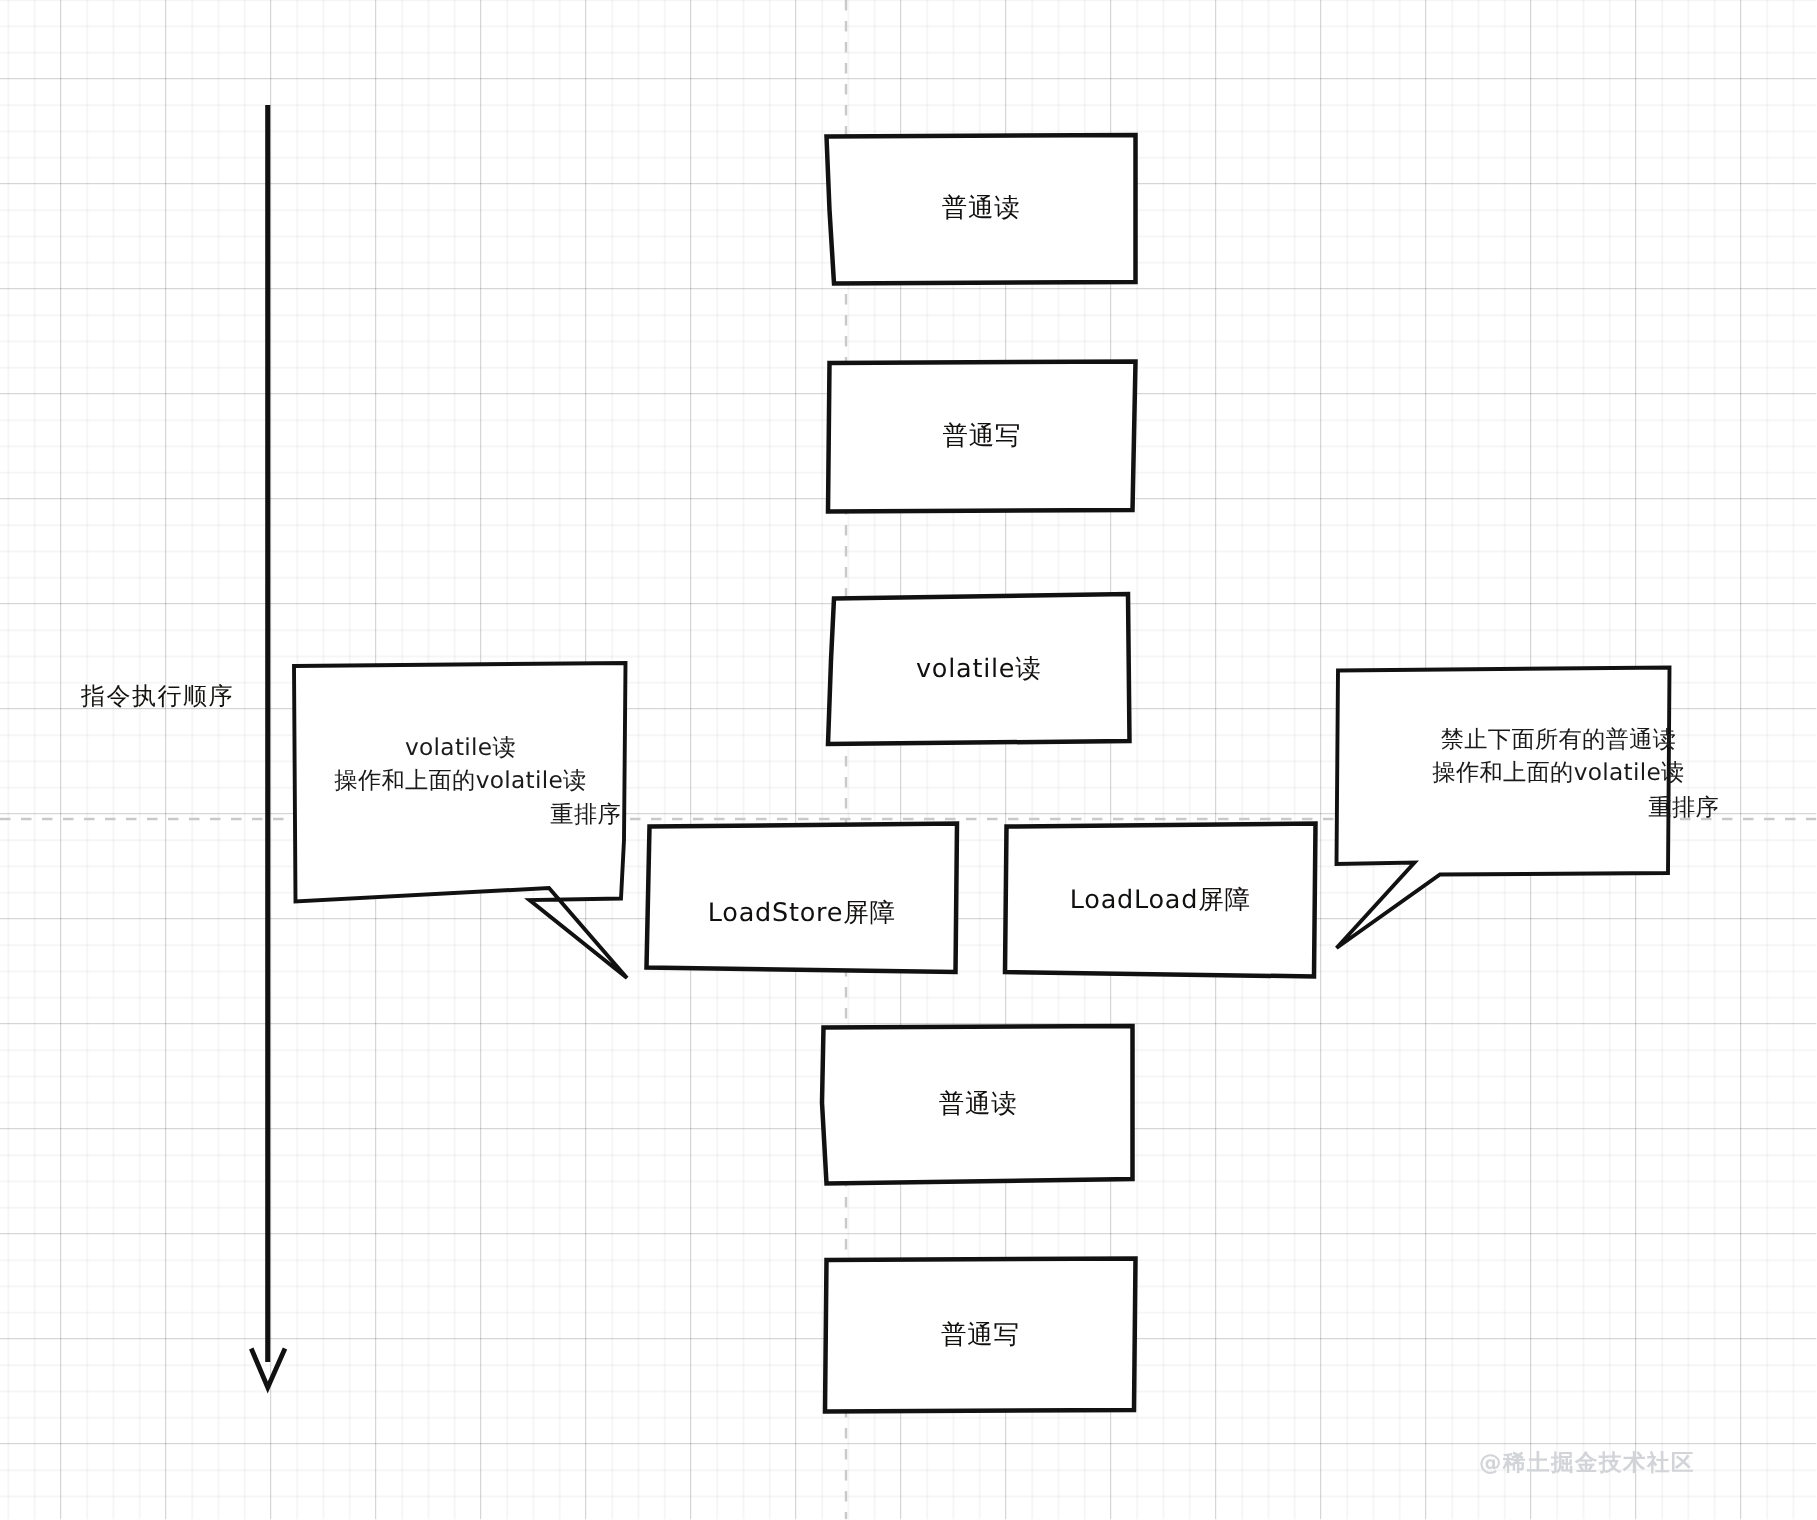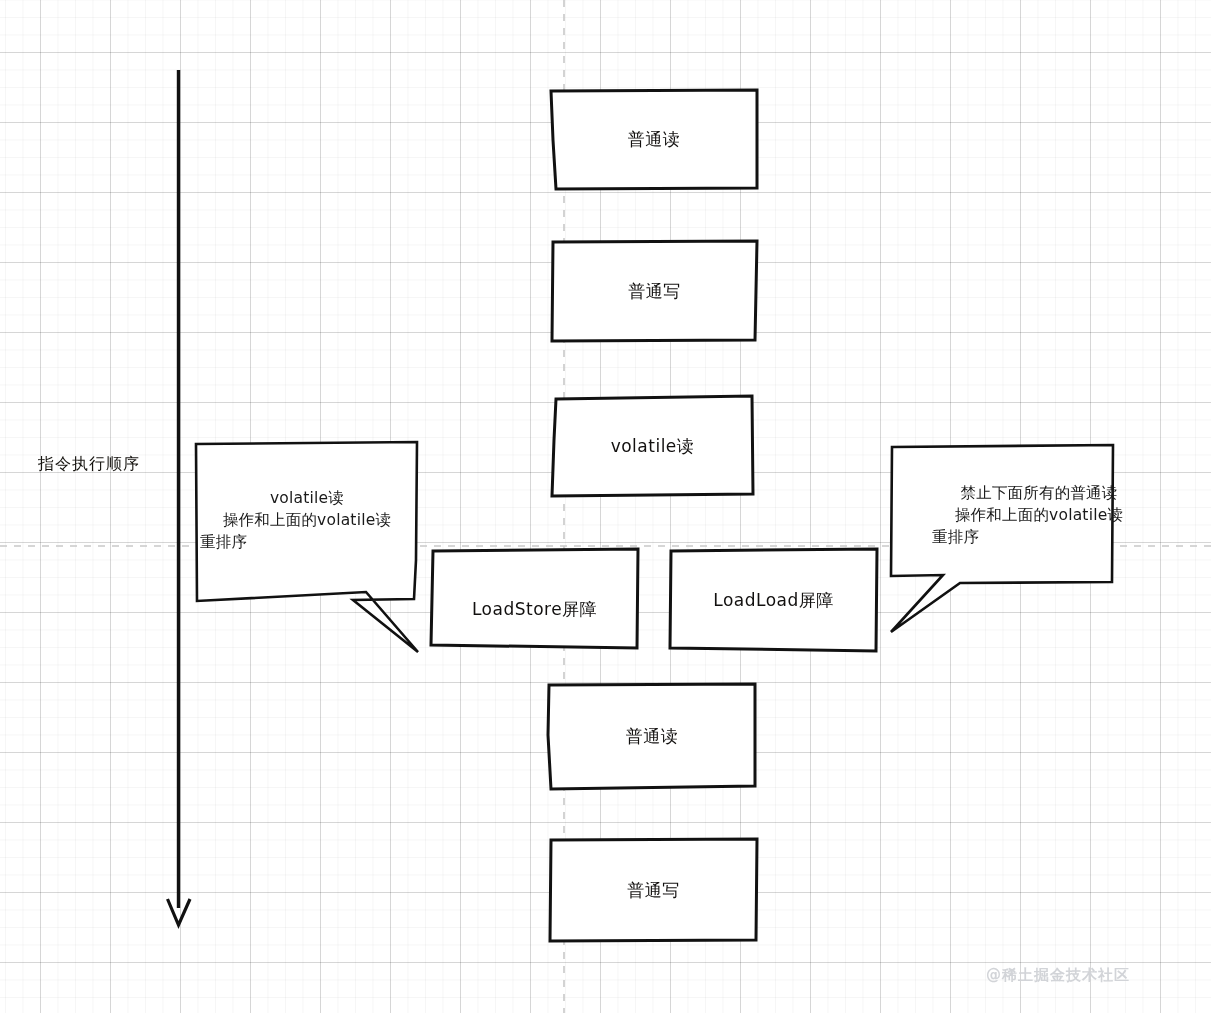--- a/index.html
+++ b/index.html
@@ -58,27 +58,28 @@
   }
   .bubble-text {
     position: absolute;
     color: #1a1a1a;
     font-size: 15.5px;
     line-height: 1.45;
     text-align: center;
     letter-spacing: 0.2px;
   }
   .bubble-text .ln { display: block; }
-  .bubble-text .ln.last { text-align: left; font-family: Liberation Mono, monospace; }
+  .bubble-text .ln.last { text-align: right; }
   .axis-label {
     position: absolute;
     color: #15130f;
     font-size: 16px;
     letter-spacing: 1px;
     white-space: nowrap;
+    margin-left: 16px;
   }
   .watermark {
     position: absolute;
     color: #d2d4d8;
     font-size: 15px;
     letter-spacing: 1px;
     white-space: nowrap;
     font-weight: bold;
   }
 </style>

